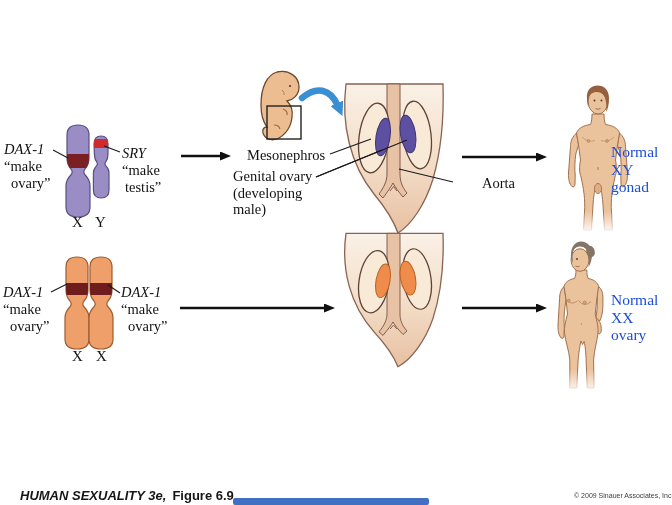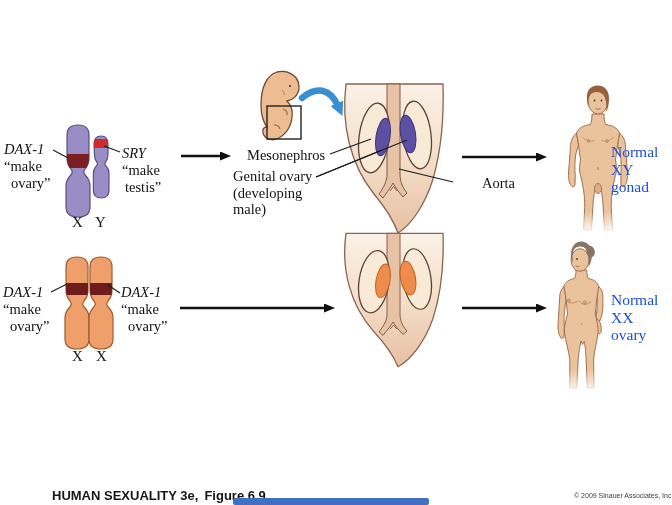--- a/index.html
+++ b/index.html
@@ -6,21 +6,21 @@
   #canvas{position:relative;width:672px;height:505px;background:#ffffff;overflow:hidden;
           font-family:"Liberation Serif","DejaVu Serif",serif;color:#111;}
   .abs{position:absolute;}
   .lbl{position:absolute;font-size:14.5px;line-height:17px;white-space:nowrap;color:#121212;}
   .lbl .gene{font-style:italic;}
   .lbl div{line-height:17px;}
   .result{position:absolute;font-size:15.5px;line-height:17.5px;color:#1d4ed8;white-space:nowrap;}
   .chromletter{position:absolute;font-size:15px;color:#121212;}
   .footer-left{position:absolute;left:20px;top:488px;font-family:"Liberation Sans",sans-serif;
                font-weight:bold;font-size:13px;color:#161616;white-space:nowrap;}
-  .footer-left .ital{margin-left:32px;}
+  .footer-left .ital{font-style:italic;}
   .footer-left .fig{margin-left:6px;}
   .copyright{position:absolute;left:574px;top:492px;font-family:"Liberation Sans",sans-serif;
              font-size:7px;color:#3c3c3c;white-space:nowrap;}
   .bluebar{position:absolute;left:233px;top:498px;width:196px;height:7px;background:#4170c2;border-radius:2px;}
   svg{display:block;}
 </style>
 </head>
 <body>
 
 <div id="canvas">

